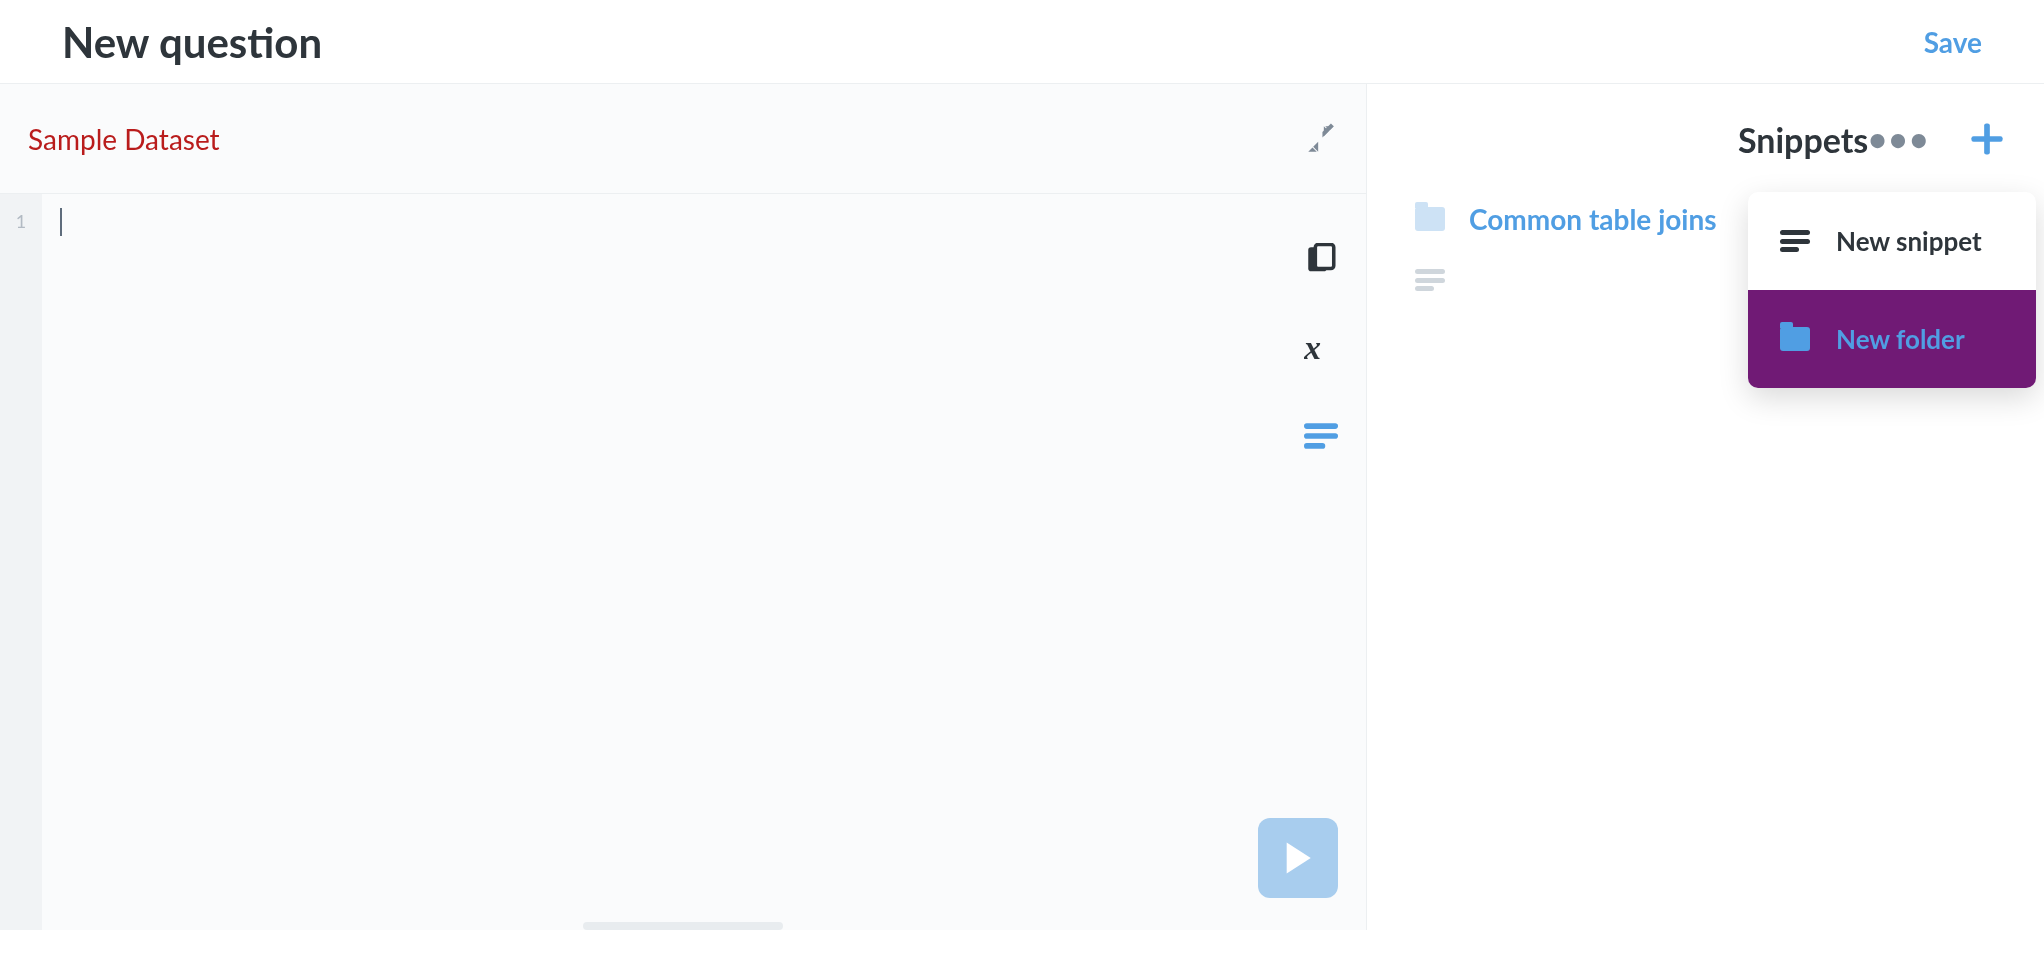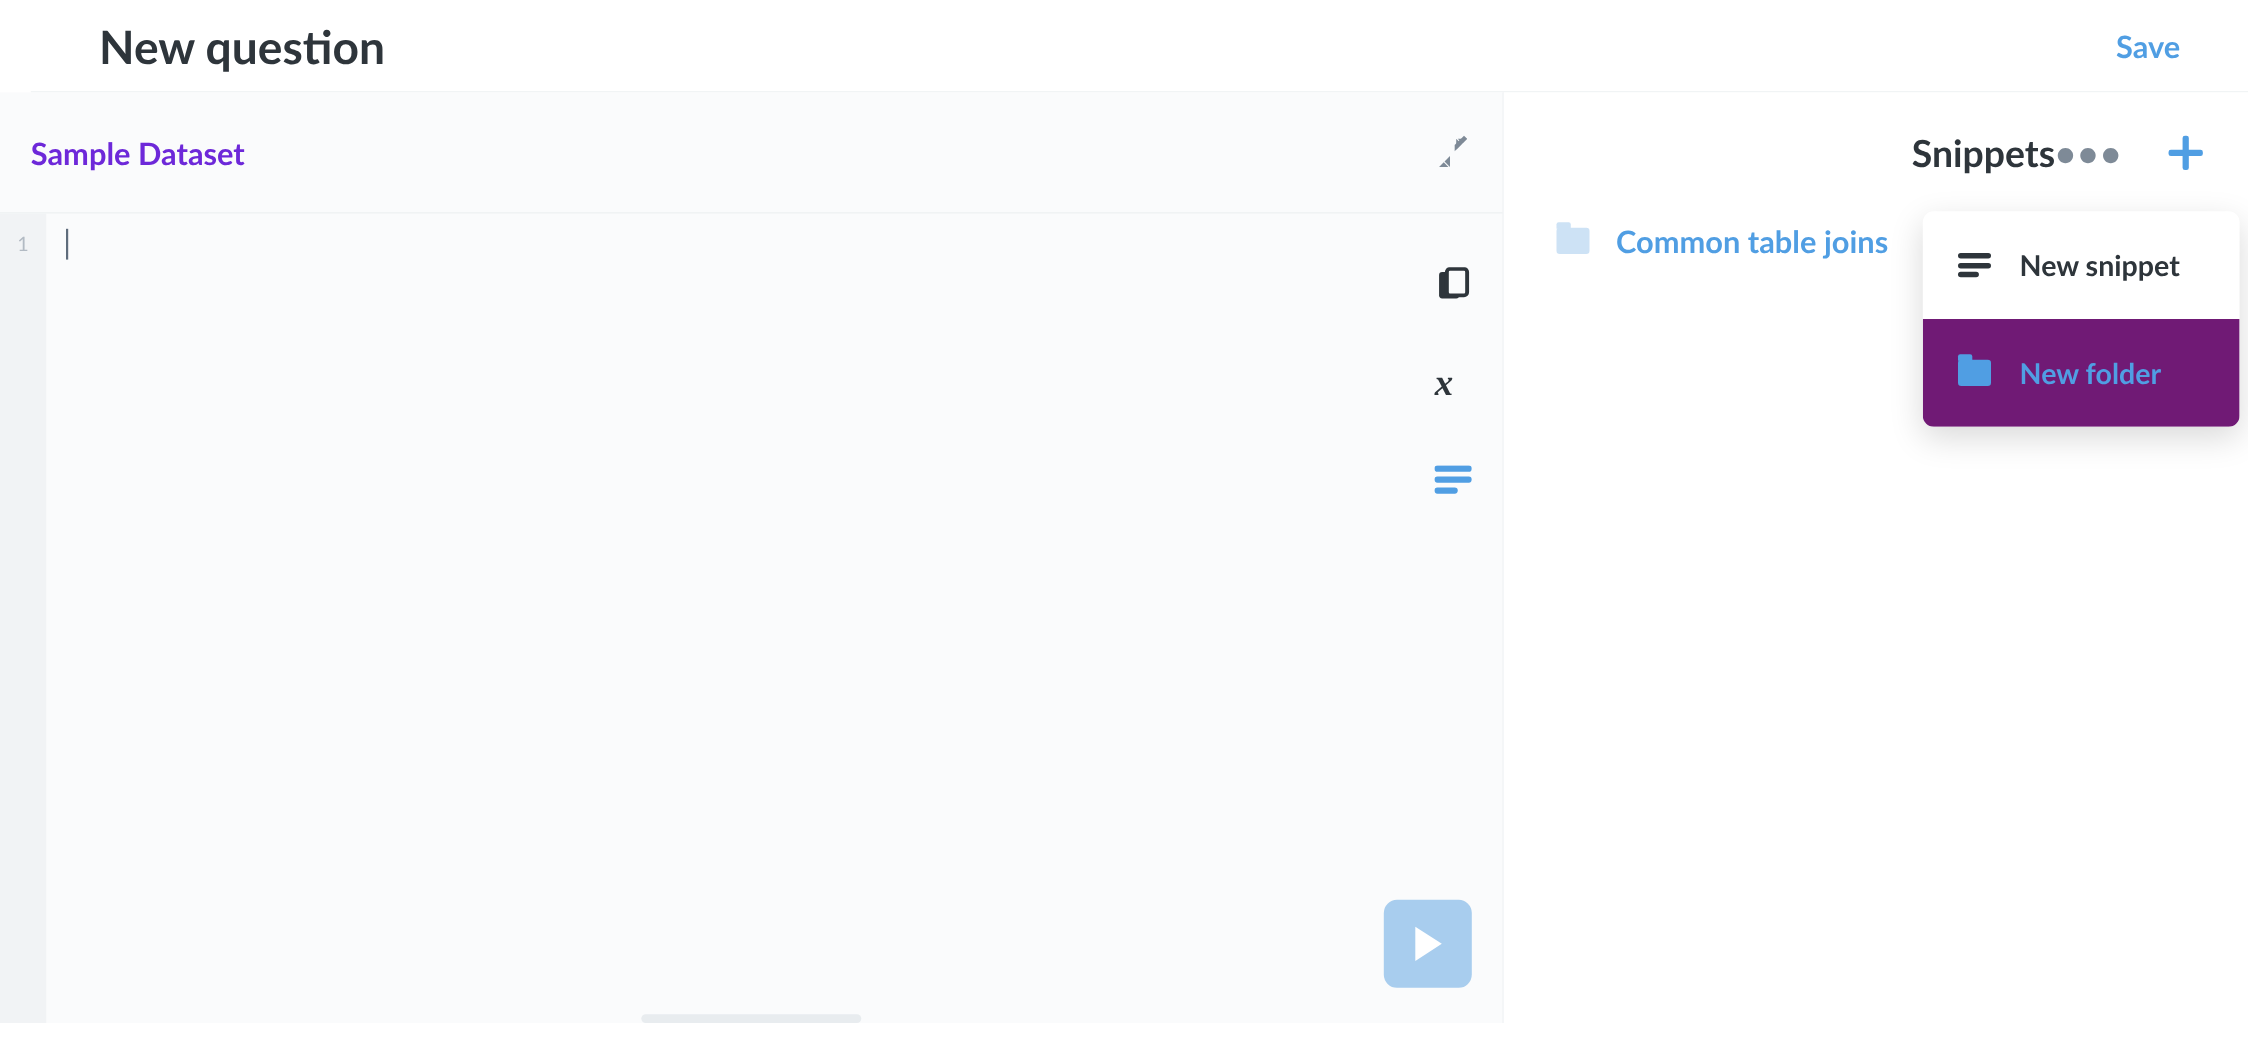--- a/index.html
+++ b/index.html
@@ -14,21 +14,20 @@
   }
 
   
   .top-header {
     height: 84px;
     border-bottom: 1px solid #eceff1;
     display: flex;
     align-items: center;
     justify-content: space-between;
     padding: 0 62px;
-    margin-left: 28px;
   }
   .top-header h1 {
     font-size: 42px;
     font-weight: 700;
     color: #2e353b;
   }
   .save-link {
     font-size: 28px;
     font-weight: 700;
     color: #509ee3;
@@ -58,22 +57,22 @@
   .editor-header {
     height: 110px;
     border-bottom: 1px solid #eceff1;
     display: flex;
     align-items: center;
     justify-content: space-between;
     padding: 0 28px;
   }
   .db-name {
     font-size: 28px;
-    font-weight: 700;
-    color: #6d28d9;
+    font-weight: 400;
+    color: #b91c1c;
   }
   .collapse-icon {
     width: 34px;
     height: 34px;
     cursor: pointer;
     color: #7e8a97;
     display: flex;
     align-items: center;
     justify-content: center;
   }
@@ -186,21 +185,21 @@
     color: #509ee3;
     cursor: pointer;
     display: flex;
     align-items: center;
     justify-content: center;
   }
 
   .snip-list {
     padding: 8px 48px;
     display: flex;
-    flex-direction: row;
+    flex-direction: column;
     gap: 33px;
   }
   .snip-row {
     display: flex;
     align-items: center;
     gap: 24px;
     cursor: pointer;
     font-size: 28px;
     font-weight: 700;
   }

